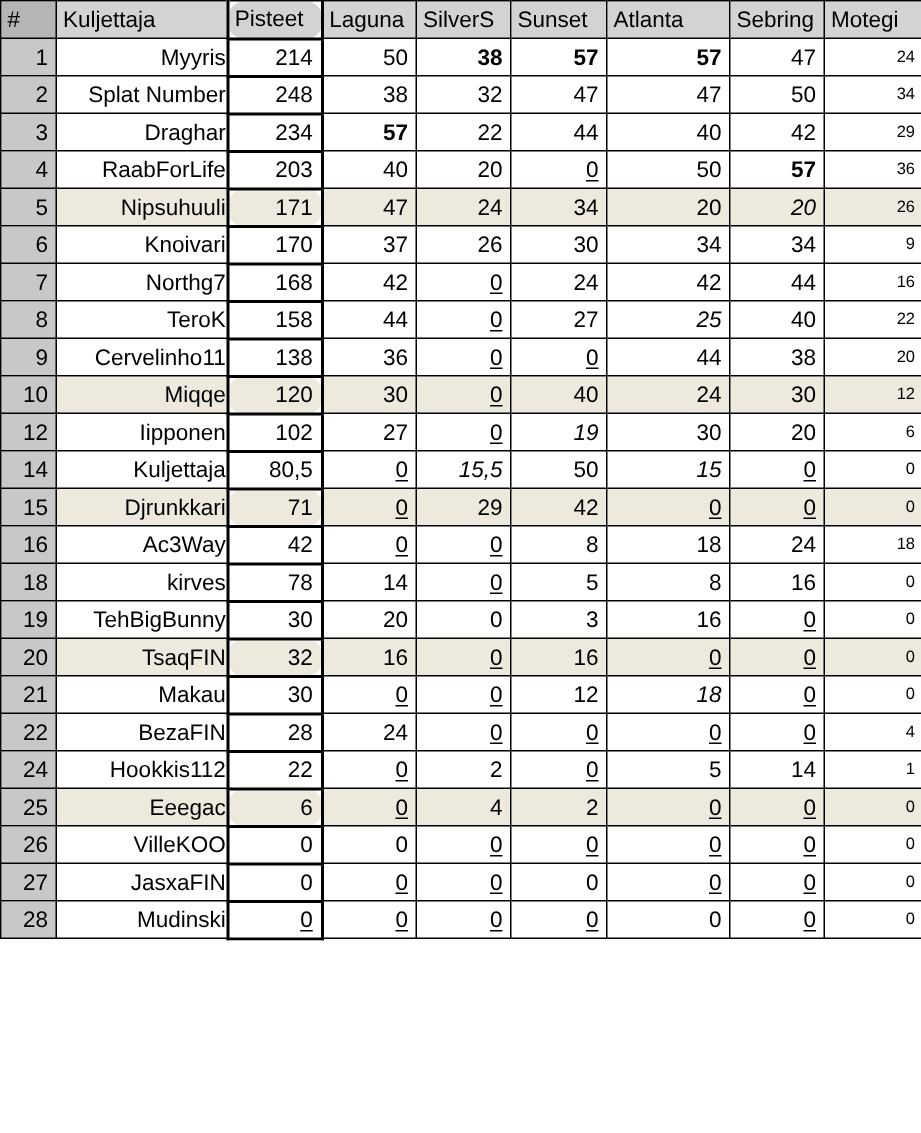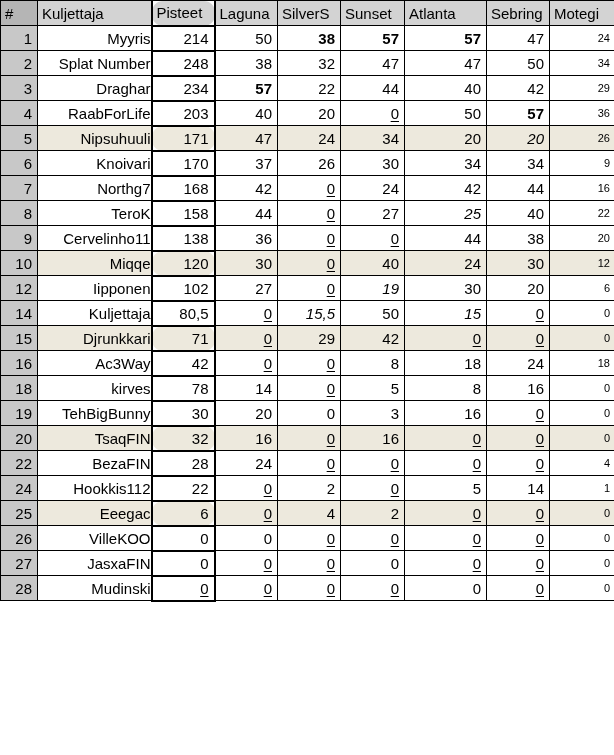--- a/index.html
+++ b/index.html
@@ -270,20 +270,31 @@
         <td class="col-name">TsaqFIN</td>
         <td class="col-pisteet num">32</td>
         <td class="num col-laguna">16</td>
         <td class="num col-silvers underline">0</td>
         <td class="num col-sunset">16</td>
         <td class="num col-atlanta underline">0</td>
         <td class="num col-sebring underline">0</td>
         <td class="num col-motegi">0</td>
       </tr>
       <tr>
+        <td class="col-rank">21</td>
+        <td class="col-name">Makau</td>
+        <td class="col-pisteet num">30</td>
+        <td class="num col-laguna underline">0</td>
+        <td class="num col-silvers underline">0</td>
+        <td class="num col-sunset">12</td>
+        <td class="num col-atlanta italic">18</td>
+        <td class="num col-sebring underline">0</td>
+        <td class="num col-motegi">0</td>
+      </tr>
+      <tr>
         <td class="col-rank">22</td>
         <td class="col-name">BezaFIN</td>
         <td class="col-pisteet num">28</td>
         <td class="num col-laguna">24</td>
         <td class="num col-silvers underline">0</td>
         <td class="num col-sunset underline">0</td>
         <td class="num col-atlanta underline">0</td>
         <td class="num col-sebring underline">0</td>
         <td class="num col-motegi">4</td>
       </tr>

